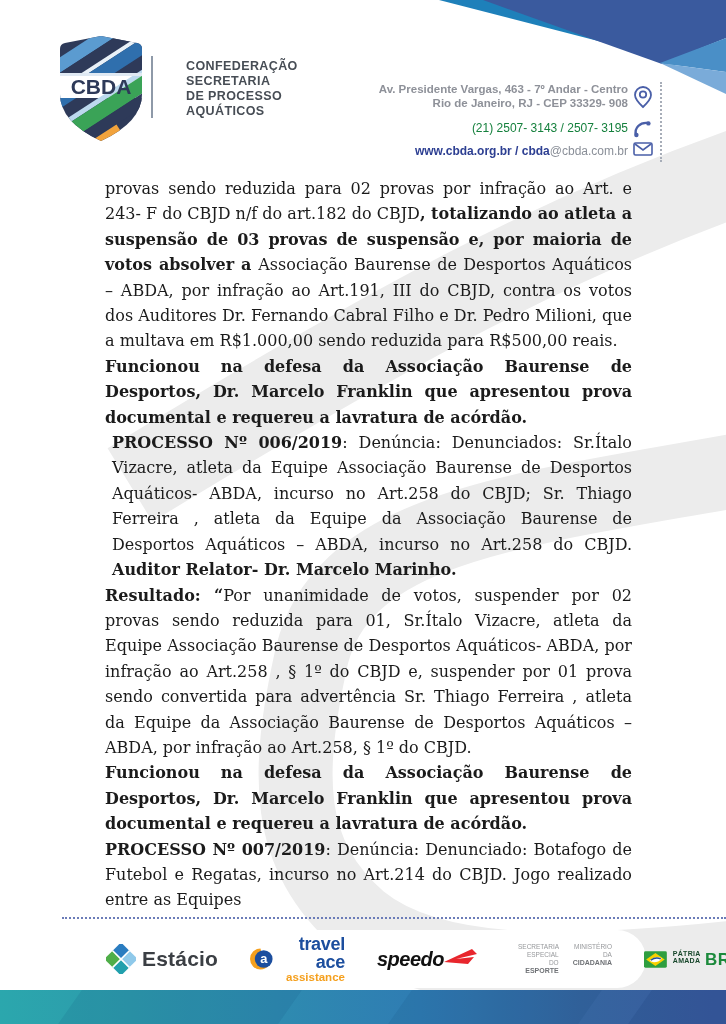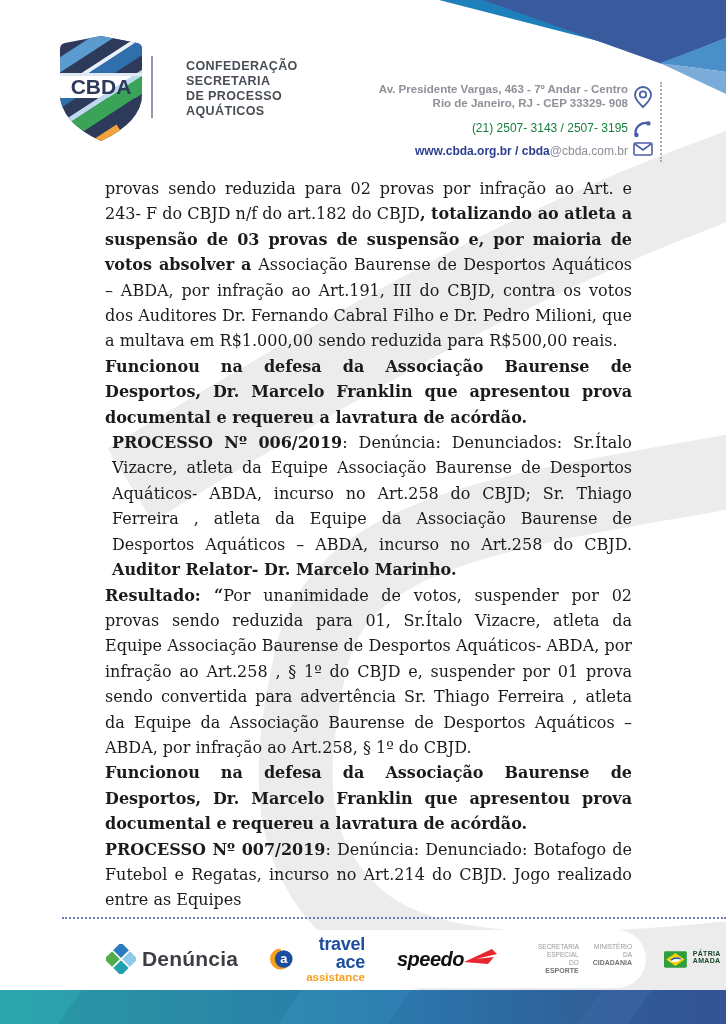--- a/index.html
+++ b/index.html
@@ -145,21 +145,21 @@
       <svg width="30" height="30" viewBox="0 0 28 28">
         <g transform="rotate(45 14 14)">
           <rect x="3" y="3" width="11" height="11" fill="#2a7cc0"></rect>
           <rect x="14" y="3" width="11" height="11" fill="#8fc9ea"></rect>
           <rect x="3" y="14" width="11" height="11" fill="#4fae49"></rect>
           <rect x="14" y="14" width="11" height="11" fill="#21a0ad"></rect>
           <rect x="13.3" y="3" width="1.6" height="22" fill="#ffffff"></rect>
           <rect x="3" y="13.3" width="22" height="1.6" fill="#ffffff"></rect>
         </g>
       </svg>
-      <span class="estacio-label">Denúncia</span>
+      <span class="estacio-label">Estácio</span>
     </div>
 
     <div class="sp">
       <svg width="30" height="30" viewBox="0 0 30 30">
         <path d="M13,2 A13,13 0 1 0 13,28 A13,13 0 0 0 23,23 L16,15 Z" fill="#f5a01e"></path>
         <circle cx="17" cy="15" r="11" fill="#1c4e9e"></circle>
         <text x="17" y="20.5" text-anchor="middle" font-family="Liberation Sans, sans-serif" font-size="16" font-weight="bold" fill="#ffffff">a</text>
       </svg>
       <div class="ta-col">
         <span class="ta-main">travel ace</span>

